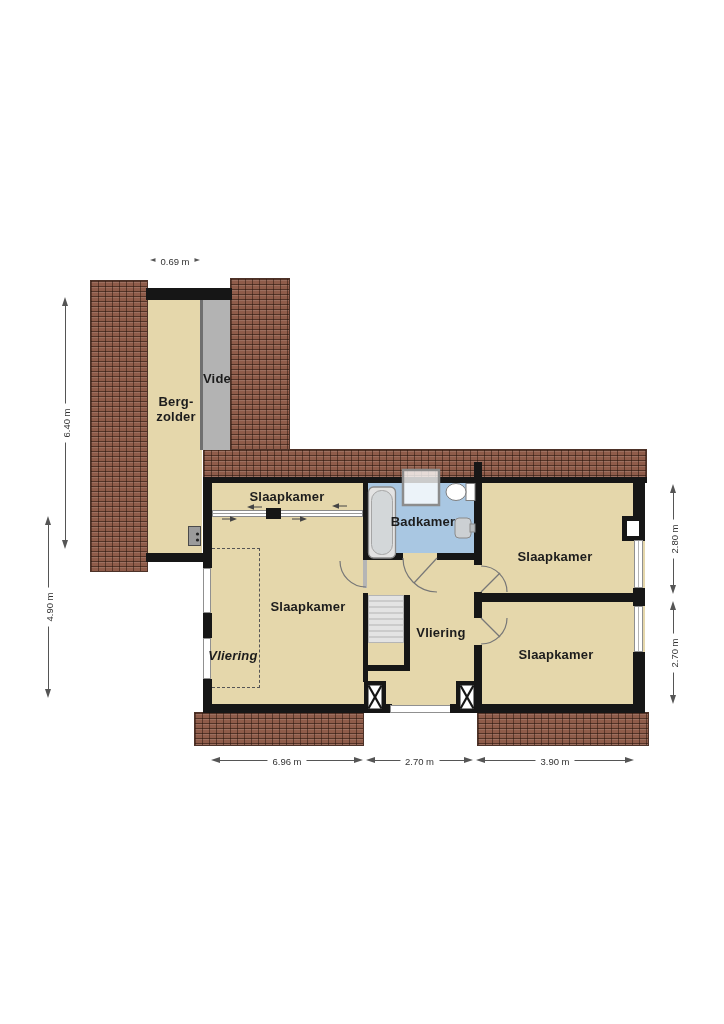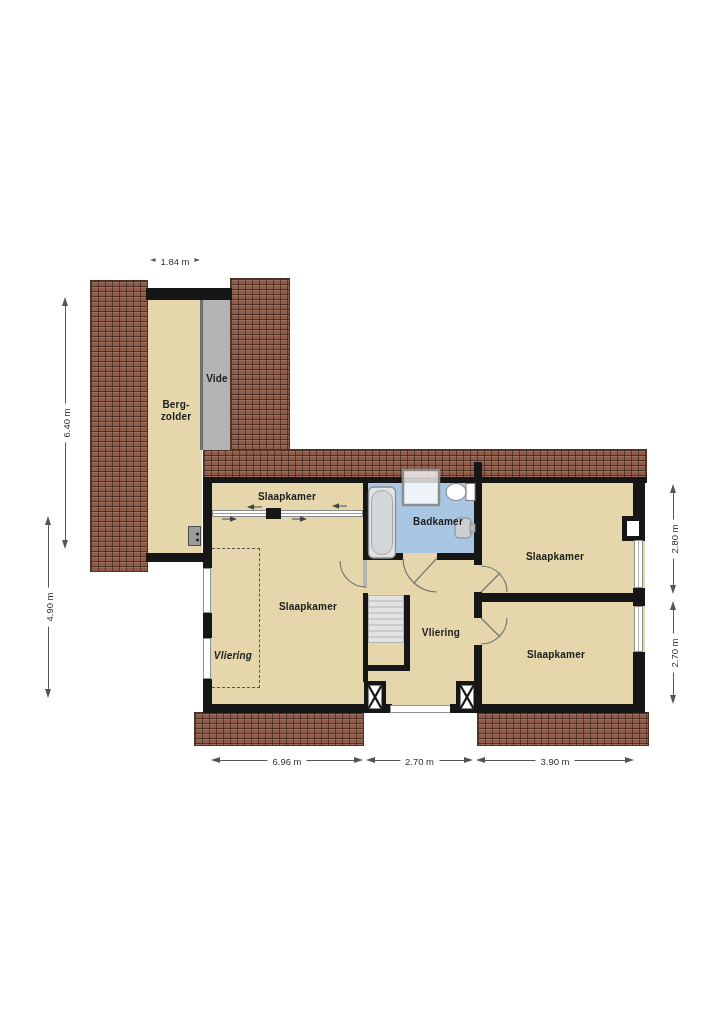--- a/index.html
+++ b/index.html
@@ -8,21 +8,21 @@
   .abs{position:absolute;}
   .floor{position:absolute;background:#e5d7ab;}
   .wall{position:absolute;background:#161616;}
   .roof{position:absolute;background-color:#8f5c4a;box-sizing:border-box;border:1px solid #4d3228;
         background-image:
           repeating-linear-gradient(90deg,rgba(35,18,10,.5) 0 1px,transparent 1px 7px),
           repeating-linear-gradient(180deg,rgba(35,18,10,.55) 0 1px,rgba(255,255,255,.12) 1px 2px,transparent 2px 5px);}
   .win{position:absolute;background:#fff;border:1px solid #909090;box-sizing:border-box;}
   .winv{background-image:linear-gradient(to right,transparent 44%,#b4b4b4 44%,#b4b4b4 56%,transparent 56%);}
   .winh{background-image:linear-gradient(to bottom,transparent 44%,#b4b4b4 44%,#b4b4b4 56%,transparent 56%);}
-  .room-label{position:absolute;transform:translate(-50%,-50%);font-size:10px;font-weight:700;
+  .room-label{position:absolute;transform:translate(-50%,-50%);font-size:13px;font-weight:700;
               color:#1c1c1c;white-space:pre-line;text-align:center;letter-spacing:.2px;line-height:1.15;}
   .stairs{position:absolute;background:repeating-linear-gradient(180deg,#e3e3e3 0 4px,#cbcbcb 4px 6px);
           border:1px solid #b5b5b5;box-sizing:border-box;}
   .dash-zone{position:absolute;border:1px dashed #555;border-left:none;box-sizing:border-box;}
   .track{position:absolute;background:#fff;border:1px solid #8a8a8a;box-sizing:border-box;
          background-image:linear-gradient(to bottom,transparent 40%,#9a9a9a 40%,#9a9a9a 60%,transparent 60%);}
   .boiler{position:absolute;background:#9b9b9b;border:1px solid #4a4a4a;box-sizing:border-box;}
   
   .dimh,.dimv{position:absolute;color:#333;font-size:9.5px;}
   .dimh .line{position:absolute;left:2px;right:2px;top:5px;border-top:1px solid #555;}
@@ -148,32 +148,32 @@
         <polygon points="237,519 230,516.2 230,521.8" fill="#444" stroke="none"></polygon>
       <line x1="292" y1="519" x2="304" y2="519"></line>
         <polygon points="307,519 300,516.2 300,521.8" fill="#444" stroke="none"></polygon>
     </g>
   </svg>
 
   <span class="room-label" style="left:176px;top:410px;">Berg-
 zolder</span>
   <span class="room-label" style="left:217px;top:379px;">Vide</span>
   <span class="room-label" style="left:287px;top:497px;">Slaapkamer</span>
-  <span class="room-label" style="left:422px;top:522px;padding-left:32px;">Badkamer</span>
+  <span class="room-label" style="left:407px;top:522px;padding-left:32px;">Badkamer</span>
   <span class="room-label" style="left:308px;top:607px;">Slaapkamer</span>
   <span class="room-label" style="left:233px;top:656px;font-style:italic;">Vliering</span>
   <span class="room-label" style="left:441px;top:633px;">Vliering</span>
   <span class="room-label" style="left:555px;top:557px;">Slaapkamer</span>
   <span class="room-label" style="left:556px;top:655px;">Slaapkamer</span>
 
   <div class="dimh" style="left:151px;top:255px;width:48px;height:12px;">
     <div class="line"></div>
       <div class="ar ar-l"></div>
       <div class="ar ar-r"></div>
-    <span class="lbl">1.84 m</span>
+    <span class="lbl">0.69 m</span>
   </div>
   <div class="dimv" style="left:60px;top:298px;width:12px;height:250px;">
     <div class="line"></div>
       <div class="ar ar-t"></div>
       <div class="ar ar-b"></div>
     <span class="lbl">6.40 m</span>
   </div>
   <div class="dimv" style="left:43px;top:517px;width:12px;height:180px;">
     <div class="line"></div>
       <div class="ar ar-t"></div>

